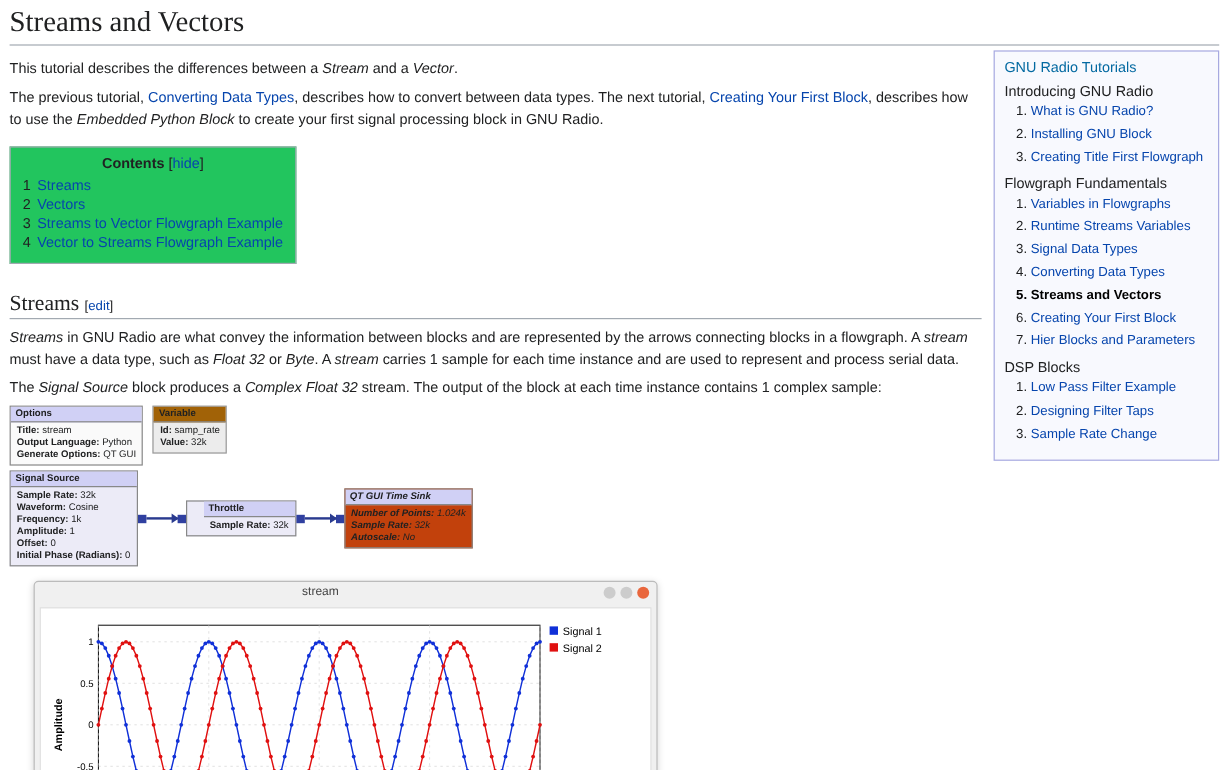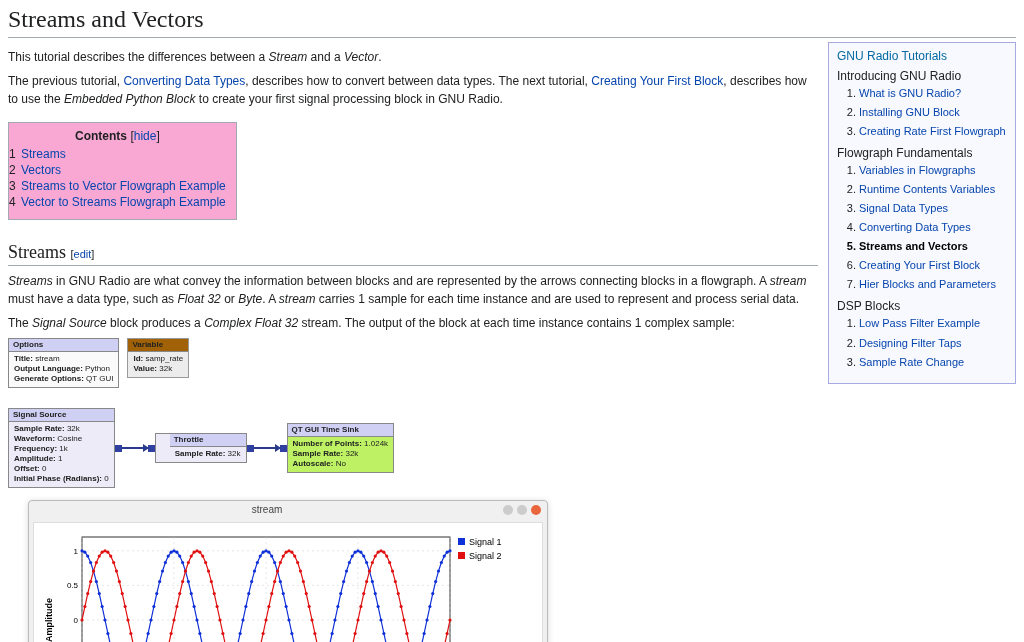--- a/index.html
+++ b/index.html
@@ -16,31 +16,31 @@
 
   
   .navbox { width: 188px; flex: 0 0 188px; background: #f8f9fe; border: 1px solid #a7a9e0; padding: 6px 8px; font-size: 11px; }
   .navbox .navtitle { color: #0369a1; font-weight: 400; margin-bottom: 6px; font-size: 12px; }
   .navbox .navgroup { color: #202122; margin: 6px 0 2px 0; font-size: 12px; }
   .navbox ol { margin: 2px 0 6px 22px; padding: 0; }
   .navbox li { margin: 2px 0; line-height: 1.55; }
   .navbox li.current { font-weight: 700; color: #000; }
 
   
-  .toc { display: inline-block; border: 1px solid #a2a9b1; background: #f9a8d4; padding: 6px 10px 8px 0; font-size: 12px; margin: 8px 0; }
+  .toc { display: inline-block; border: 1px solid #a2a9b1; background: #22c55e; padding: 6px 10px 8px 10px; font-size: 12px; margin: 8px 0; }
   .toc .toctitle { text-align: center; font-weight: 700; }
   .toc .tochide { font-weight: 400; color: #202122; }
   .toc .tochide a { cursor: pointer; }
   .toc ol { list-style: none; margin: 4px 0 0 0; padding: 0; }
   .toc li { margin: 2px 0; }
   .toc .num { color: #202122; margin-right: 2px; }
 
   
   .flowgraph { margin: 6px 0 12px 0; display:flex; align-items:center; gap:10px; flex-wrap: wrap; }
-  .fgcol { display:flex; flex-direction: column; gap:20px; align-items:flex-start; }
+  .fgcol { display:flex; flex-direction: column; gap:4px; align-items:flex-start; }
   .fgbox { border: 1px solid #888; font-size: 8px; line-height: 1.25; background: #fafafa; padding: 3px 5px; }
   .fgbox.var { background:#ececec; border-color:#999; }
   .fgbox .title { background: #d0d0f5; margin: -3px -5px 2px -5px; padding: 1px 4px; font-weight: 700; font-size: 8px; border-bottom:1px solid #888; }
   .fgbox.var .title { background:#a16207; }
   .fg-arrow { height: 2px; width: 26px; background:#2a3b8f; position: relative; }
   .fg-arrow::after { content:""; position:absolute; right:-1px; top:-3px; border-left:6px solid #2a3b8f; border-top:4px solid transparent; border-bottom:4px solid transparent; }
   .port { display:inline-block; width:7px; height:7px; background:#3040a0; vertical-align:middle; }
   .fgline { display:flex; align-items:center; gap:0; }
 
   
@@ -136,21 +136,21 @@
           <span class="port"></span>
           <div class="fgbox" style="background:#ecebf7;padding-left:19px;">
             <div class="title">Throttle</div>
             <div>
                 <div><b>Sample Rate:</b> 32k</div>
               </div>
           </div>
           <span class="port"></span>
           <span class="fg-arrow"></span>
           <span class="port"></span>
-          <div class="fgbox" style="background:#bef264;">
+          <div class="fgbox" style="background:#c2410c;font-style:italic;">
             <div class="title">QT GUI Time Sink</div>
             <div>
                 <div><b>Number of Points:</b> 1.024k</div>
                 <div><b>Sample Rate:</b> 32k</div>
                 <div><b>Autoscale:</b> No</div>
               </div>
           </div>
         </div>
       </div>
     </div>
@@ -458,26 +458,26 @@
 
   </div>
 
   <div class="navbox">
     <div class="navtitle">GNU Radio Tutorials</div>
     <div id="nav-groups">
         <div class="navgroup">Introducing GNU Radio</div>
         <ol>
           <li><a>What is GNU Radio?</a></li>
           <li><a>Installing GNU Block</a></li>
-          <li><a>Creating Rate First Flowgraph</a></li>
+          <li><a>Creating Title First Flowgraph</a></li>
         </ol>
         <div class="navgroup">Flowgraph Fundamentals</div>
         <ol>
           <li><a>Variables in Flowgraphs</a></li>
-          <li><a>Runtime Contents Variables</a></li>
+          <li><a>Runtime Streams Variables</a></li>
           <li><a>Signal Data Types</a></li>
           <li><a>Converting Data Types</a></li>
           <li class="current">Streams and Vectors</li>
           <li><a>Creating Your First Block</a></li>
           <li><a>Hier Blocks and Parameters</a></li>
         </ol>
         <div class="navgroup">DSP Blocks</div>
         <ol>
           <li><a>Low Pass Filter Example</a></li>
           <li><a>Designing Filter Taps</a></li>

